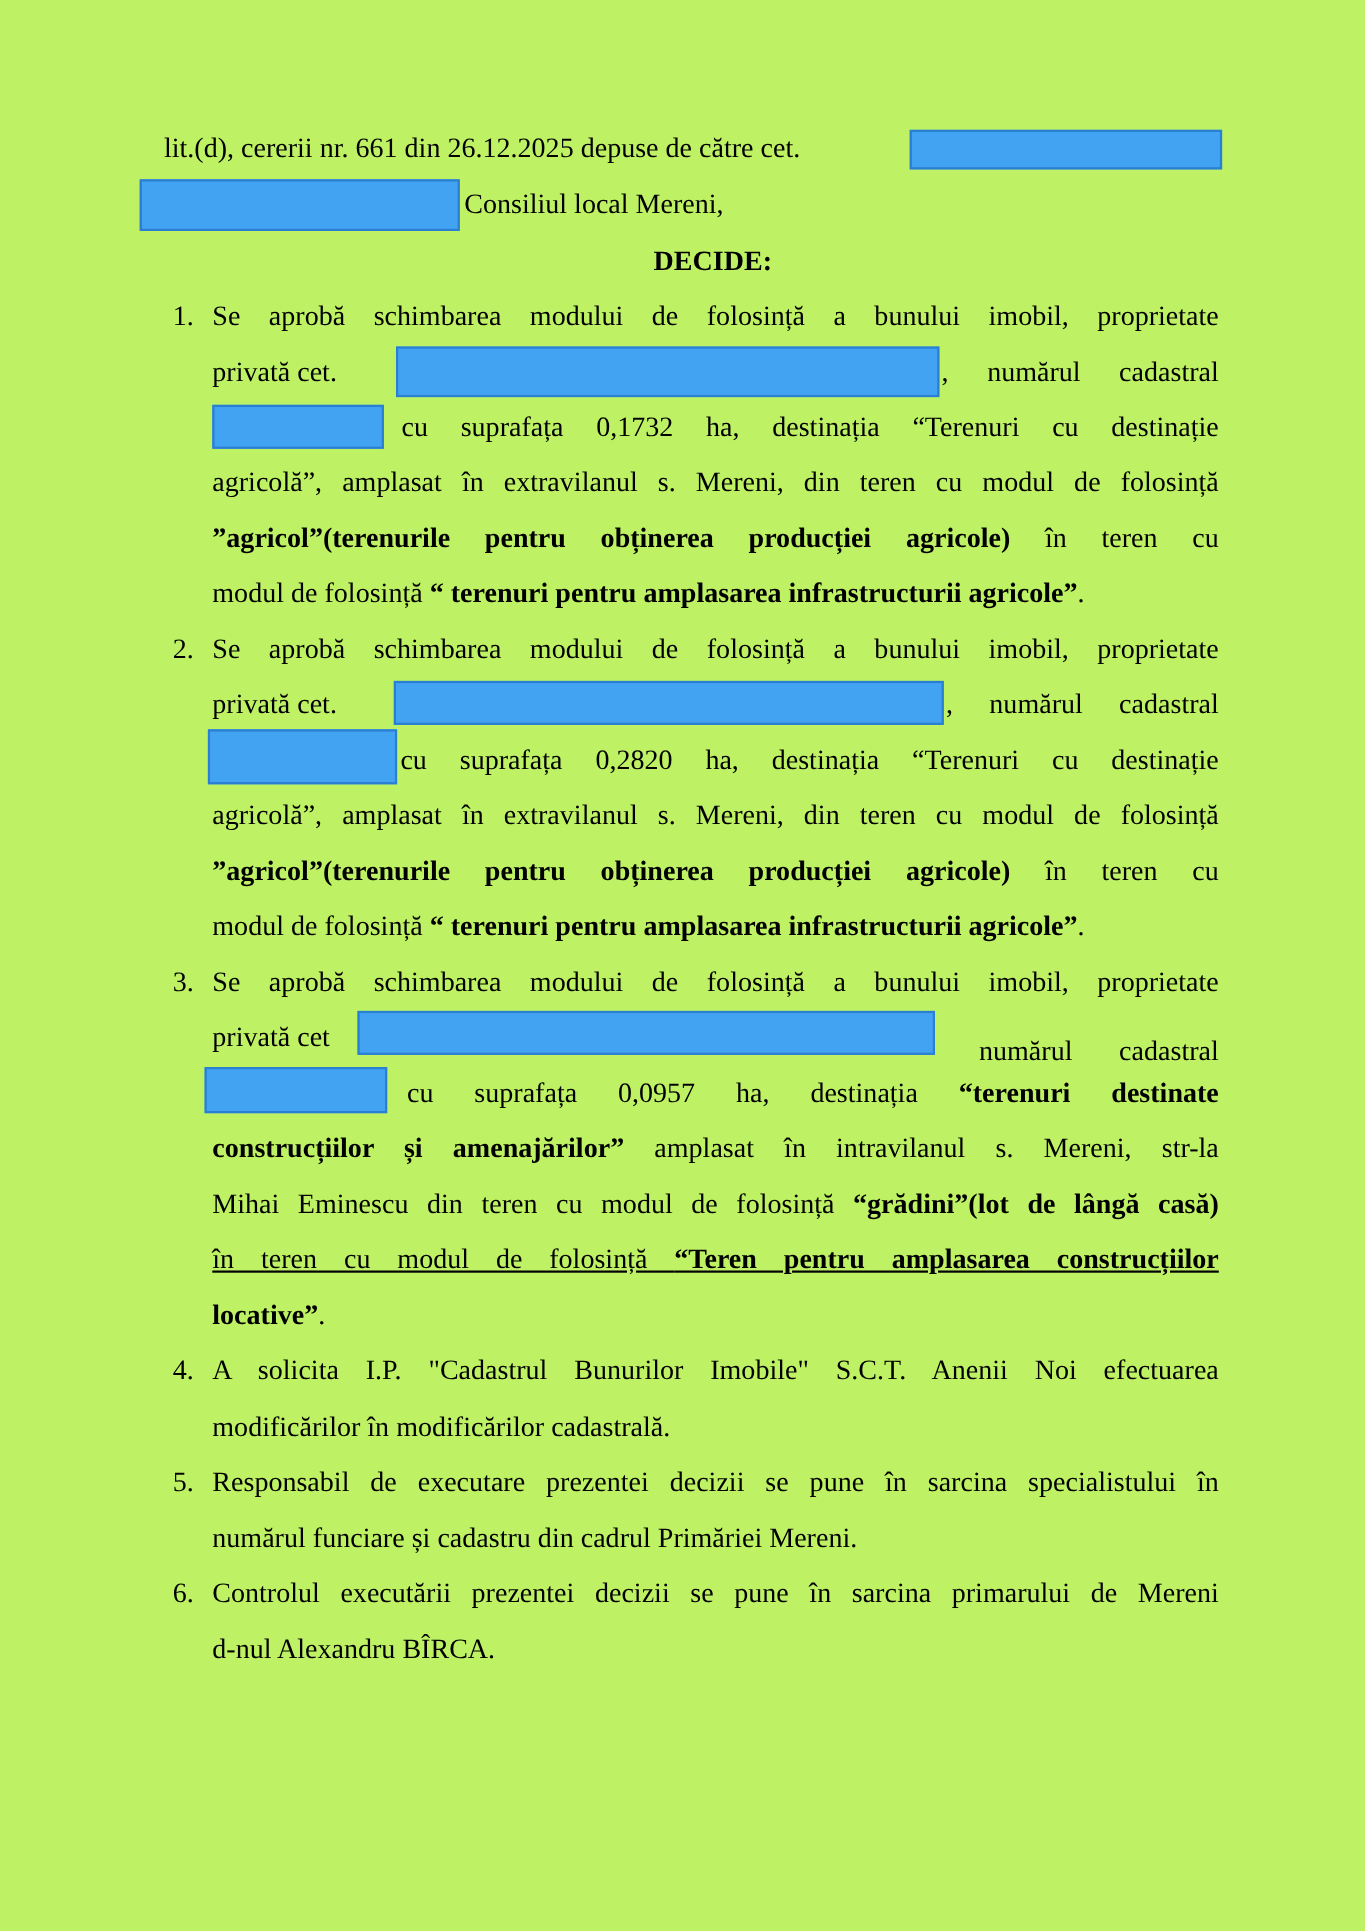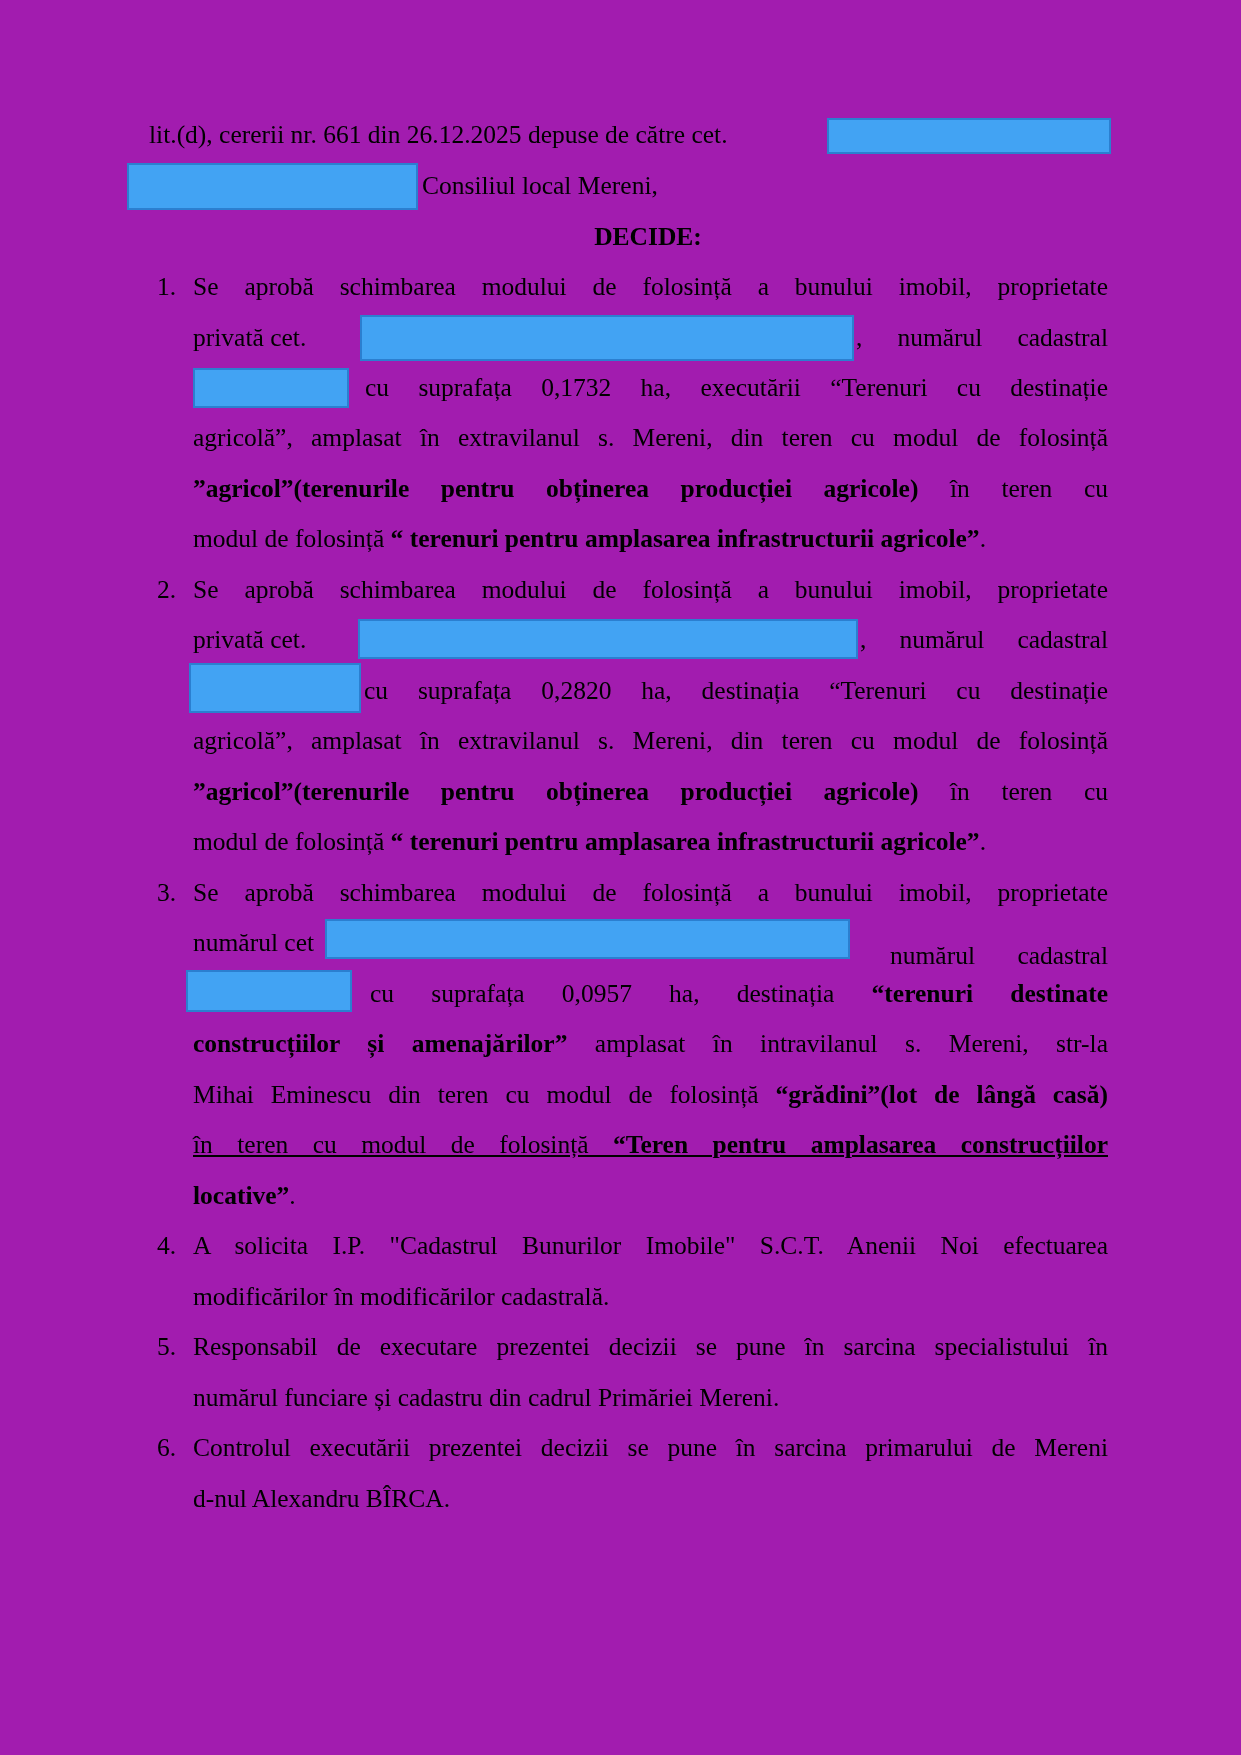--- a/index.html
+++ b/index.html
@@ -1,18 +1,18 @@
 <!DOCTYPE html>
 <html><head>
 <meta charset="utf-8">
 <style>
   html, body { margin: 0; padding: 0; background: #ffffff; }
   body { width: 1241px; height: 1755px; position: relative; overflow: hidden;
          font-family: "Liberation Serif", "DejaVu Serif", serif; color: #000; }
-  .page { position: absolute; left: 0; top: 0; width: 1241px; height: 1755px; background: #a21caf; }
+  .page { position: absolute; left: 0; top: 0; width: 1241px; height: 1755px; background: #bef264; }
   .line { position: absolute; font-size: 25.5px; line-height: 34px; white-space: nowrap; }
   .just { text-align: justify; text-align-last: justify; white-space: normal; }
   .num { position: absolute; font-size: 25.5px; line-height: 34px; }
   .abs-redact { position: absolute; background: #42a3f3; border: 2px solid #2b7fd0; box-sizing: border-box; }
   b { font-weight: bold; }
   .center { text-align: center; }
 </style>
 </head>
 <body>
 
@@ -30,21 +30,21 @@
   <div class="line center" style="left:0; width:1296px; top:220px;">
     <b>DECIDE:</b>
   </div>
 
   <div class="num" style="left:157px; top:270px;">1.</div>
   <div class="line just" style="left:193px; width:915px; top:270px;">Se aprobă schimbarea modului de folosință a bunului imobil, proprietate</div>
   <div class="line" style="left:193px; top:321px;">privată cet.</div>
   <div class="abs-redact" style="left:360px; top:315px; width:494px; height:46px;"></div>
   <div class="line just" style="left:856px; width:252px; top:321px;">, numărul cadastral</div>
   <div class="abs-redact" style="left:193px; top:368px; width:156px; height:40px;"></div>
-  <div class="line just" style="left:365px; width:743px; top:371px;">cu suprafața 0,1732 ha, executării “Terenuri cu destinație</div>
+  <div class="line just" style="left:365px; width:743px; top:371px;">cu suprafața 0,1732 ha, destinația “Terenuri cu destinație</div>
   <div class="line just" style="left:193px; width:915px; top:421px;">agricolă”, amplasat în extravilanul s. Mereni, din teren cu modul de folosință</div>
   <div class="line just" style="left:193px; width:915px; top:472px;">
     <b>”agricol”(terenurile pentru obținerea producției agricole)</b><span> în teren cu</span>
   </div>
   <div class="line" style="left:193px; top:522px;">
     <span>modul de folosință </span><b>“ terenuri pentru amplasarea infrastructurii agricole”</b><span>.</span>
   </div>
 
   <div class="num" style="left:157px; top:573px;">2.</div>
   <div class="line just" style="left:193px; width:915px; top:573px;">Se aprobă schimbarea modului de folosință a bunului imobil, proprietate</div>
@@ -56,21 +56,21 @@
   <div class="line just" style="left:193px; width:915px; top:724px;">agricolă”, amplasat în extravilanul s. Mereni, din teren cu modul de folosință</div>
   <div class="line just" style="left:193px; width:915px; top:775px;">
     <b>”agricol”(terenurile pentru obținerea producției agricole)</b><span> în teren cu</span>
   </div>
   <div class="line" style="left:193px; top:825px;">
     <span>modul de folosință </span><b>“ terenuri pentru amplasarea infrastructurii agricole”</b><span>.</span>
   </div>
 
   <div class="num" style="left:157px; top:876px;">3.</div>
   <div class="line just" style="left:193px; width:915px; top:876px;">Se aprobă schimbarea modului de folosință a bunului imobil, proprietate</div>
-  <div class="line" style="left:193px; top:926px;">numărul cet</div>
+  <div class="line" style="left:193px; top:926px;">privată cet</div>
   <div class="abs-redact" style="left:325px; top:919px; width:525px; height:40px;"></div>
   <div class="line just" style="left:890px; width:218px; top:926px;margin-top:13px;">numărul cadastral</div>
   <div class="abs-redact" style="left:186px; top:970px; width:166px; height:42px;"></div>
   <div class="line just" style="left:370px; width:738px; top:977px;">
     <span>cu suprafața 0,0957 ha, destinația </span><b>“terenuri destinate</b>
   </div>
   <div class="line just" style="left:193px; width:915px; top:1078px;">
     <span>Mihai Eminescu din teren cu modul de folosință </span><b>“grădini”(lot de lângă casă)</b>
   </div>
   <div class="line just" style="left:193px; width:915px; top:1027px;">

